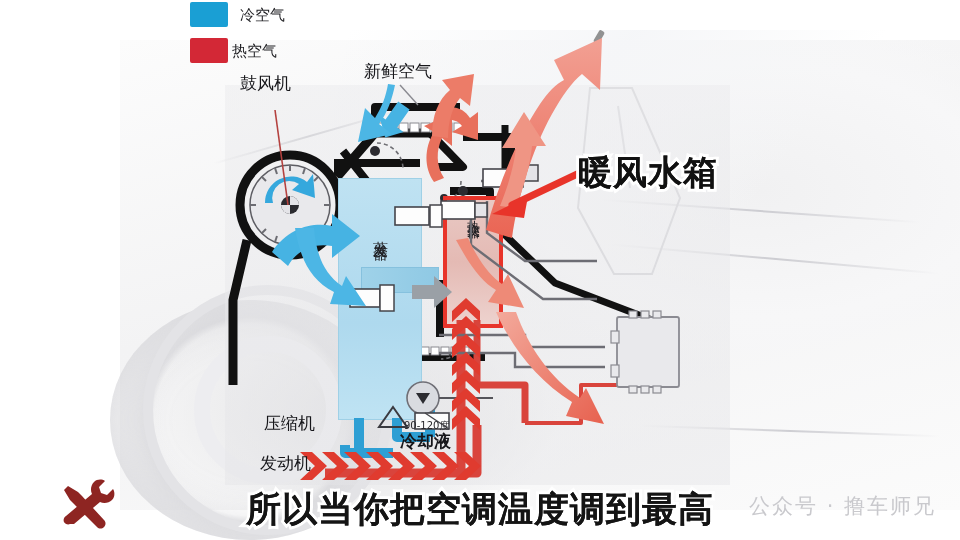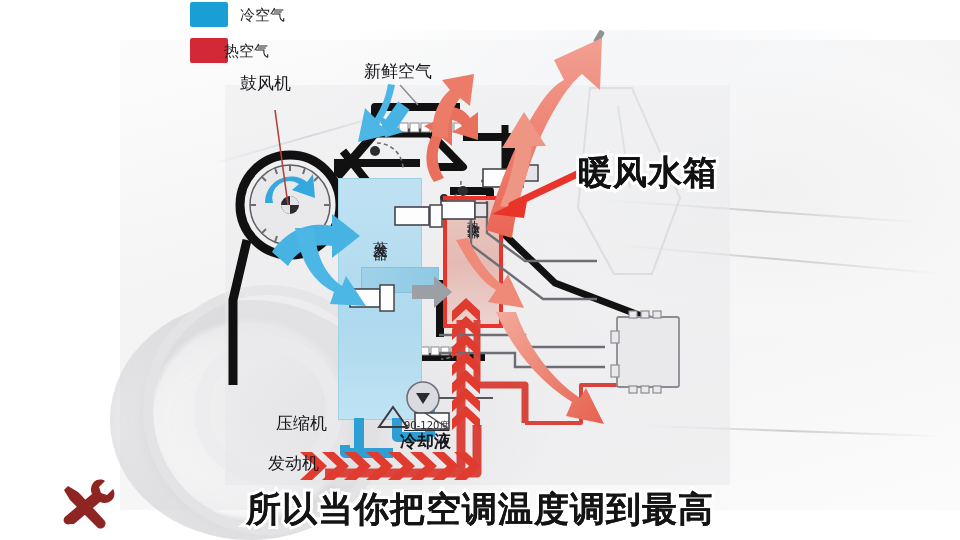--- a/index.html
+++ b/index.html
@@ -325,41 +325,42 @@
     <line x1="400" y1="85" x2="418" y2="105" stroke="#8a8a90" stroke-width="1.4"></line>
 
     <g>
       <line x1="590" y1="168" x2="512" y2="205" stroke="#e8342a" stroke-width="7" stroke-linecap="round"></line>
       <path d="M492 214 L528 196 L524 218 Z" fill="#e8342a"></path>
     </g>
   </svg>
 
   <div class="lbl lbl-md" style="left:240px;top:72px;">鼓风机</div>
   <div class="lbl lbl-md" style="left:364px;top:60px;">新鲜空气</div>
-  <div class="lbl lbl-md" style="left:276px;top:412px;">压缩机</div>
-  <div class="lbl lbl-md" style="left:268px;top:452px;">发动机</div>
-  <div class="lbl lbl-tiny" style="left:404px;top:419px;text-decoration:underline;">90-120度</div>
+  <div class="lbl lbl-md" style="left:264px;top:412px;">压缩机</div>
+  <div class="lbl lbl-md" style="left:260px;top:452px;">发动机</div>
+  <div class="lbl lbl-tiny" style="left:404px;top:419px;">90-120度</div>
   <div class="lbl lbl-md" style="left:400px;top:430px;font-weight:bold;">冷却液</div>
 
   <div class="callout">暖风水箱</div>
   <div class="callout-top">暖风水箱</div>
 
   <div>
     <div class="legend-sw" style="left:190px;top:2px;background:#1a9fd4;"></div>
     <div class="legend-tx" style="left:240px;top:6px;">冷空气</div>
     <div class="legend-sw" style="left:190px;top:38px;background:#d32836;"></div>
-    <div class="legend-tx" style="left:224px;top:42px;">热空气</div>
+    <div class="legend-tx" style="left:232px;top:42px;">热空气</div>
   </div>
 
   <div class="logo">
     <svg width="70" height="58" viewBox="0 0 70 58">
       <g fill="#8e2522">
         <path d="M18 46 C16 47 13 46 12 44 C11 42 12 39 14 38 L40 16 C38 12 39 7 42 4 C45 1 50 1 53 3 L47 9 L49 15 L55 17 L61 11 C63 14 63 19 60 22 C57 25 52 26 48 24 L22 46 Z"></path>
         <path d="M52 42 C54 44 54 47 52 49 C50 51 47 51 45 49 L22 26 L18 22 L12 12 L16 8 L26 14 L30 18 Z"></path>
       </g>
     </svg>
   </div>
 
   <div class="subtitle">所以当你把空调温度调到最高</div>
   <div class="subtitle-top">所以当你把空调温度调到最高</div>
 
+  <div class="watermark">公众号 · 撸车师兄</div>
 
 </div>
 
 </body></html>

